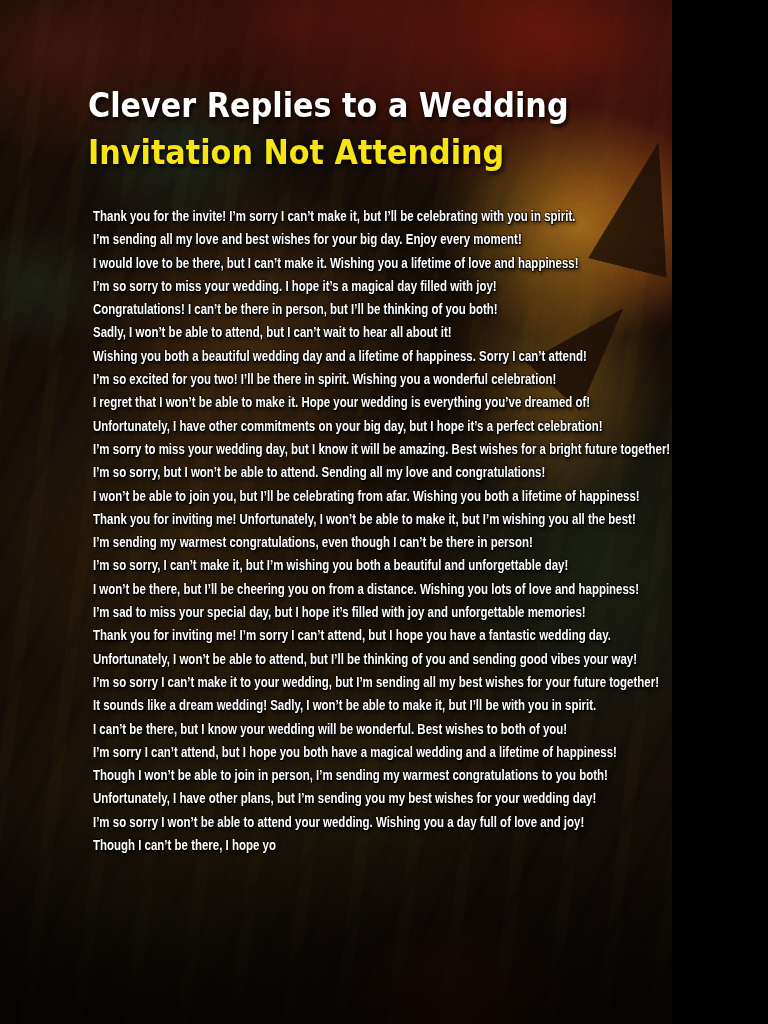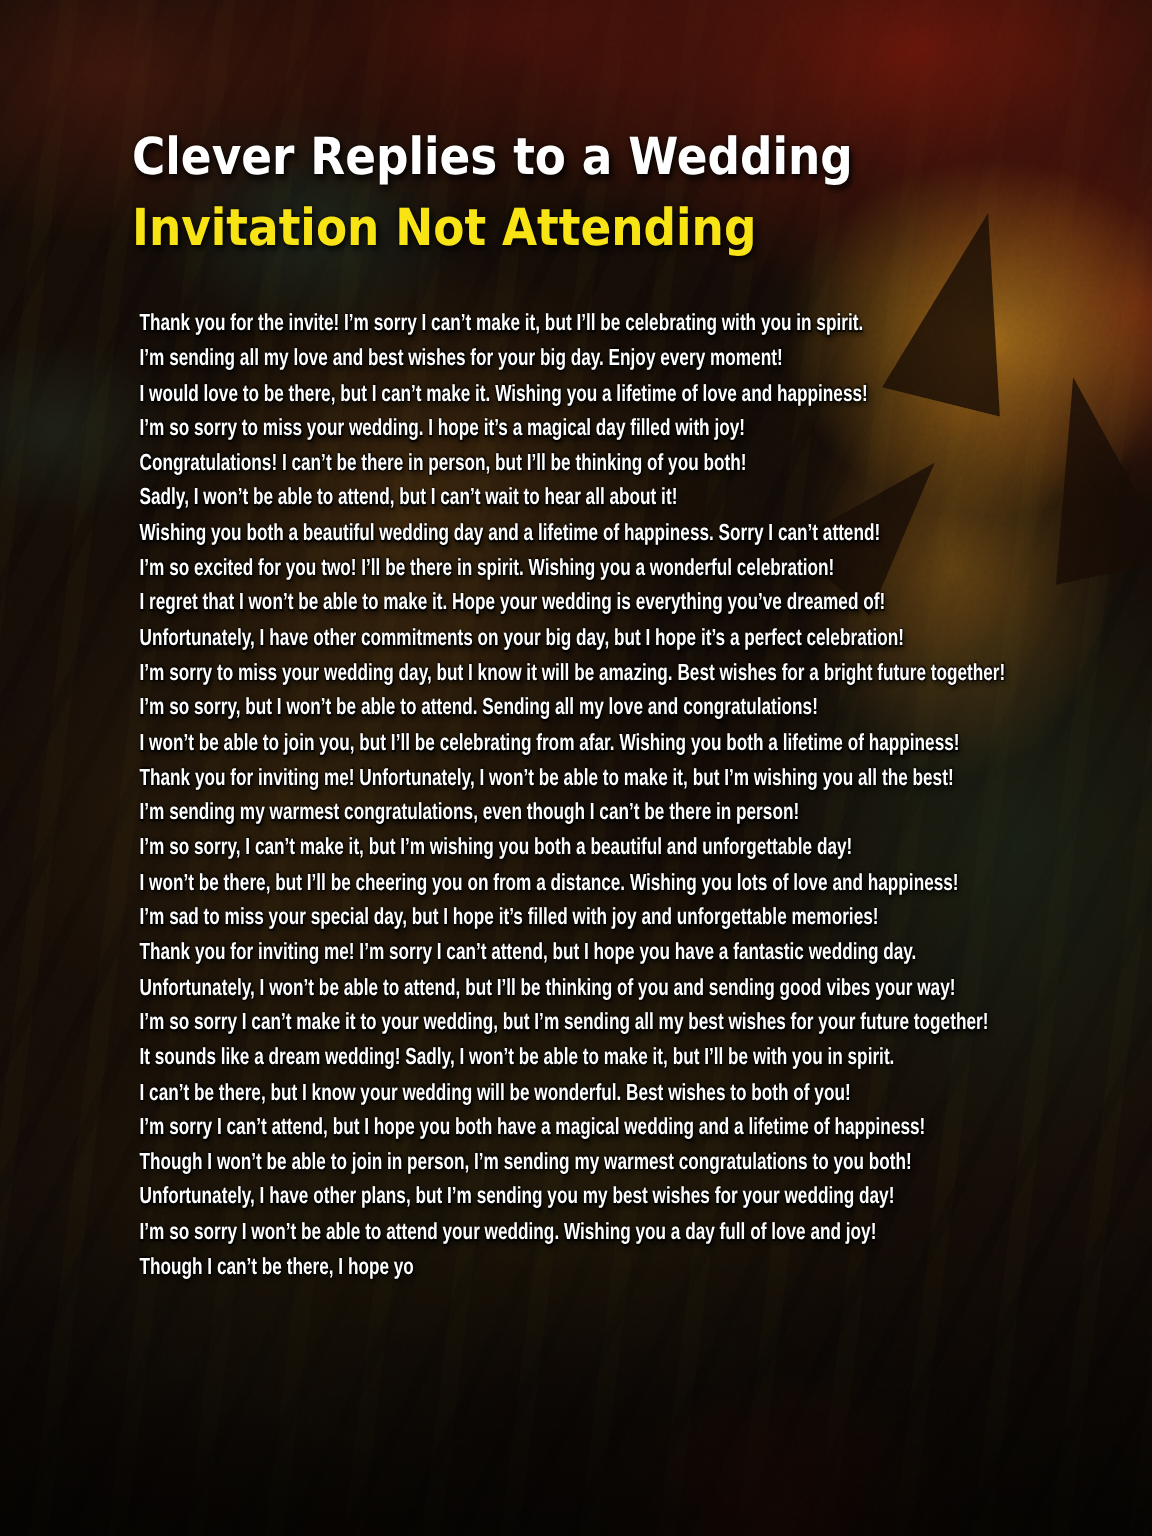--- a/index.html
+++ b/index.html
@@ -1,18 +1,18 @@
 <!DOCTYPE html>
 <html><head>
 <meta charset="utf-8">
 <style>
   html, body { margin: 0; padding: 0; background: #000; }
   .canvas {
     position: relative;
-    width: 768px;
+    width: 672px;
     height: 1024px;
     overflow: hidden;
     background: #140d08;
     font-family: "Liberation Sans", sans-serif;
   }
   
   .bg {
     position: absolute; inset: 0;
     background-color: #140d08;
     background-image:

